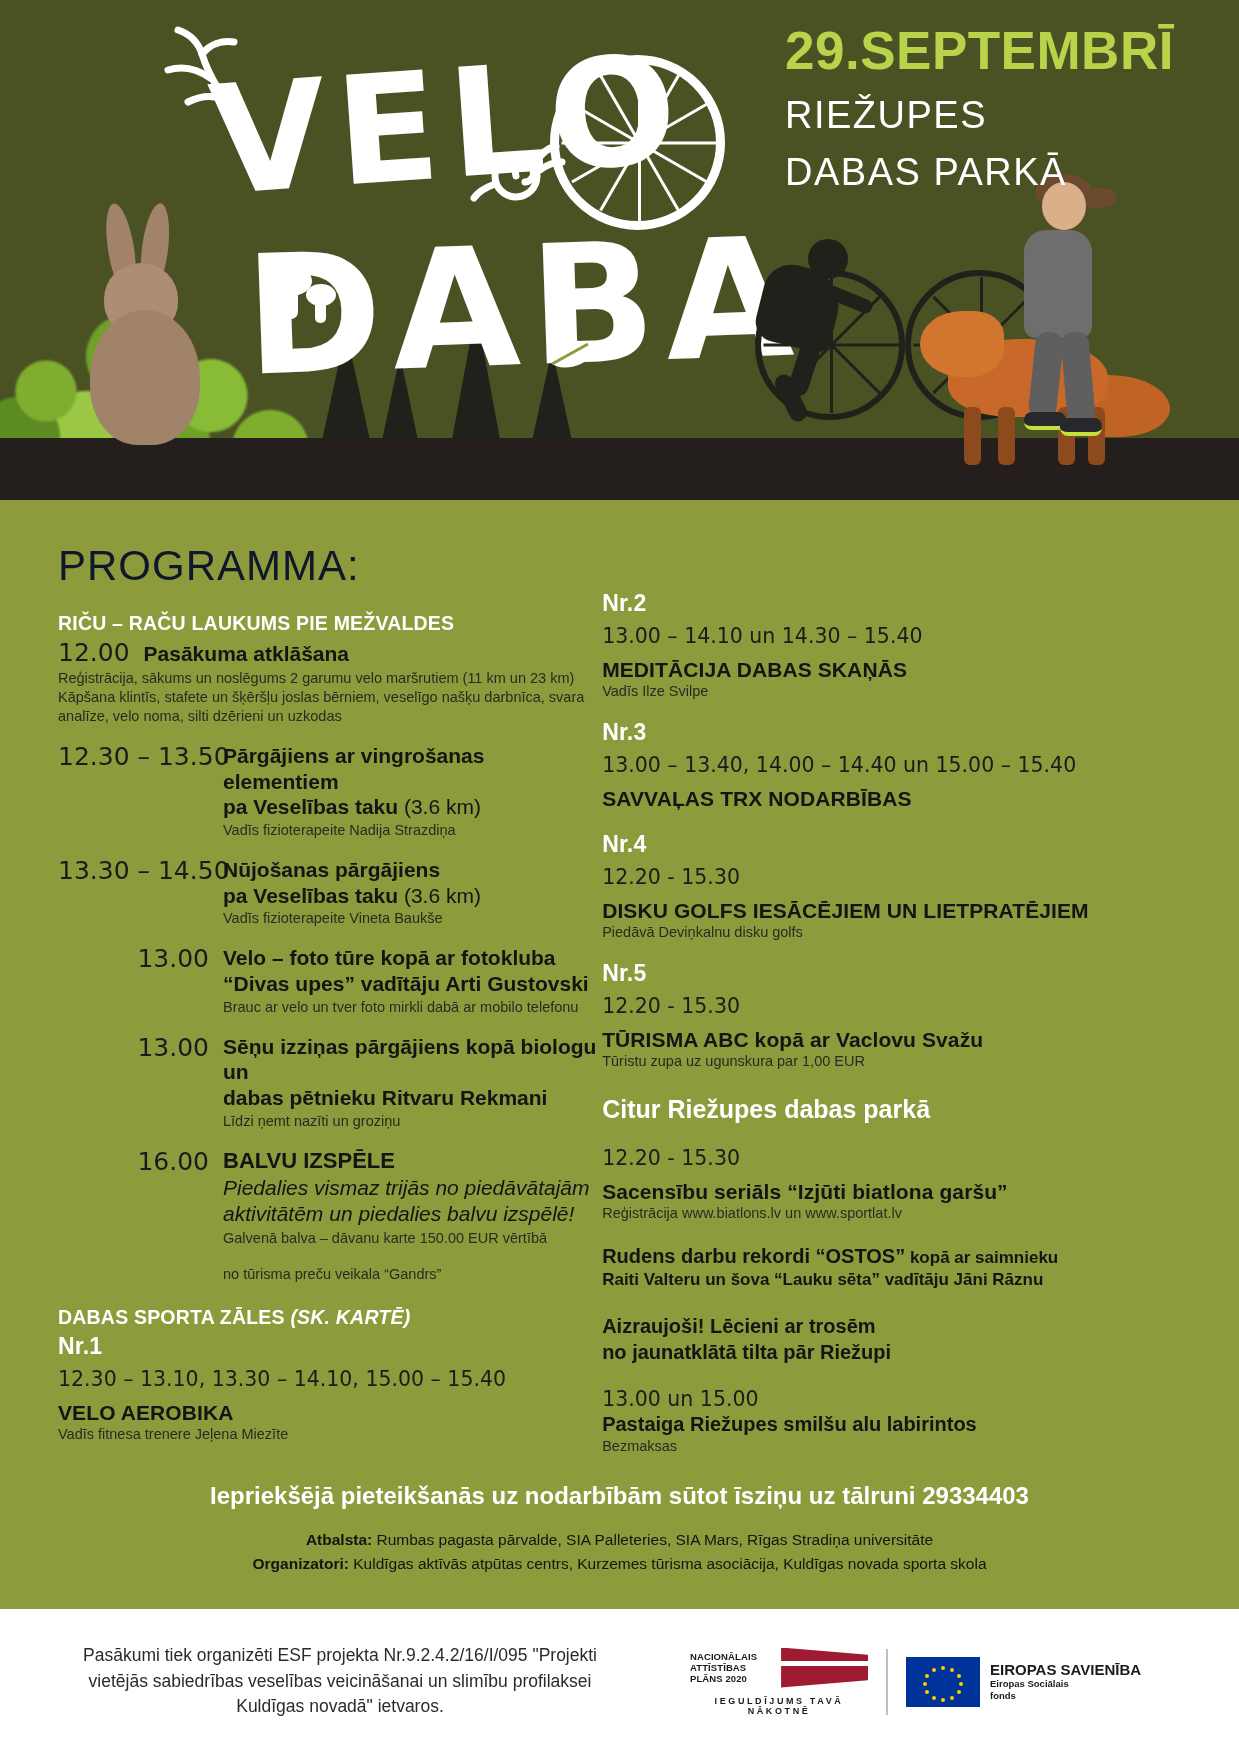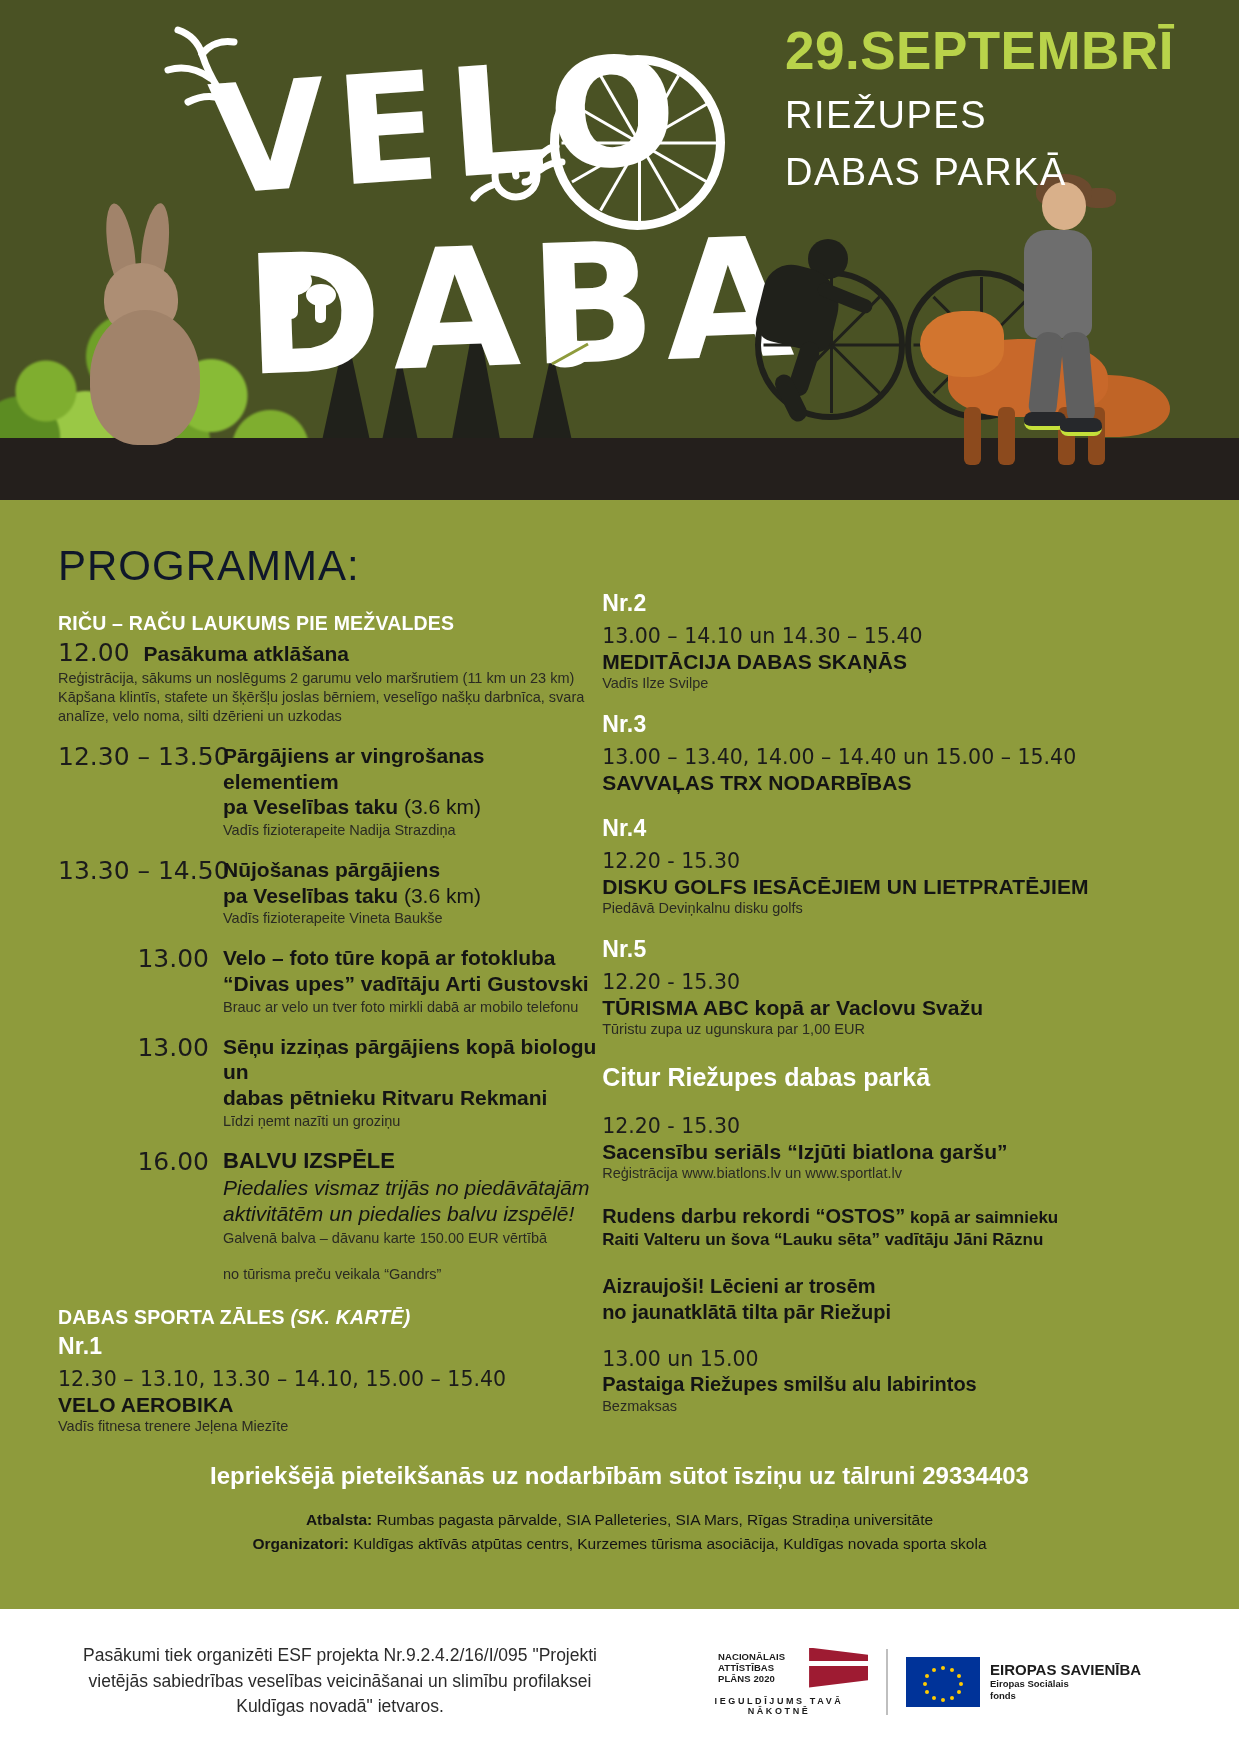--- a/index.html
+++ b/index.html
@@ -219,21 +219,21 @@
   
   .nr {
     color: #ffffff; font-weight: 700; font-size: 23px; margin-top: 20px; letter-spacing: .2px;
   }
   .nr.first { margin-top: 0; }
   .r-time {
     color: #1b1b1b; font-size: 20.5px; font-weight: 400; margin-top: 7px;
     font-family: "DejaVu Sans", sans-serif;
   }
   .r-title {
-    color: #141414; font-size: 21px; font-weight: 700; margin-top: 2px; letter-spacing: .1px;
+    color: #141414; font-size: 21px; font-weight: 700; margin-top: 10px; letter-spacing: .1px;
   }
   .r-title.mixed { font-size: 21px; }
   .r-sub { color: #2a2a22; font-size: 14.5px; margin-top: 1px; }
   .r-sec {
     color: #ffffff; font-size: 25px; font-weight: 700; margin-top: 26px;
   }
   .r-block { margin-top: 22px; }
   .r-strong { color: #141414; font-size: 20px; font-weight: 700; line-height: 1.3; }
   .r-strong .sm { font-size: 17px; }
 
@@ -253,21 +253,21 @@
     position: absolute; left: 0; bottom: 0; width: 1239px; height: 145px;
     background: #ffffff; display: flex; align-items: center;
   }
   .footer-text {
     width: 660px; text-align: center; color: #2b2b2b; font-size: 17.5px;
     line-height: 1.45; padding-left: 20px;
   }
   .footer-logos { display: flex; align-items: center; gap: 18px; padding-left: 30px; }
   .naplogo { width: 178px; }
   .naplogo .nap-t { font-size: 9.5px; font-weight: 700; color: #1b1b1b; line-height: 1.18; letter-spacing: .1px;}
-  .nap-row { display: flex; align-items: center; gap: 24px; margin-left: 28px; }
+  .nap-row { display: flex; align-items: center; gap: 24px; }
   .nap-flag {
     width: 92px; height: 40px;
     background:
       linear-gradient(#9e1b32 0 32%, #ffffff 32% 45%, #9e1b32 45% 100%);
     clip-path: polygon(0 0, 100% 18%, 100% 82%, 0 100%);
   }
   .nap-bottom { font-size: 9px; letter-spacing: 2.6px; font-weight: 700; color:#1b1b1b; margin-top: 8px; text-align:center;}
   .divider { width: 2px; height: 66px; background: #bfbfbf; }
   .eu { display: flex; align-items: center; gap: 10px; }
   .eu-flag {

